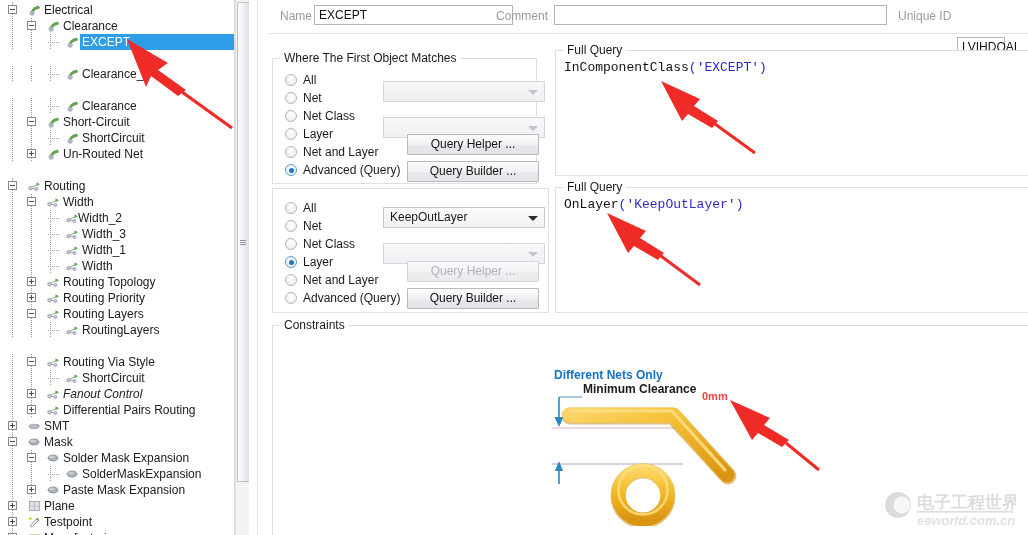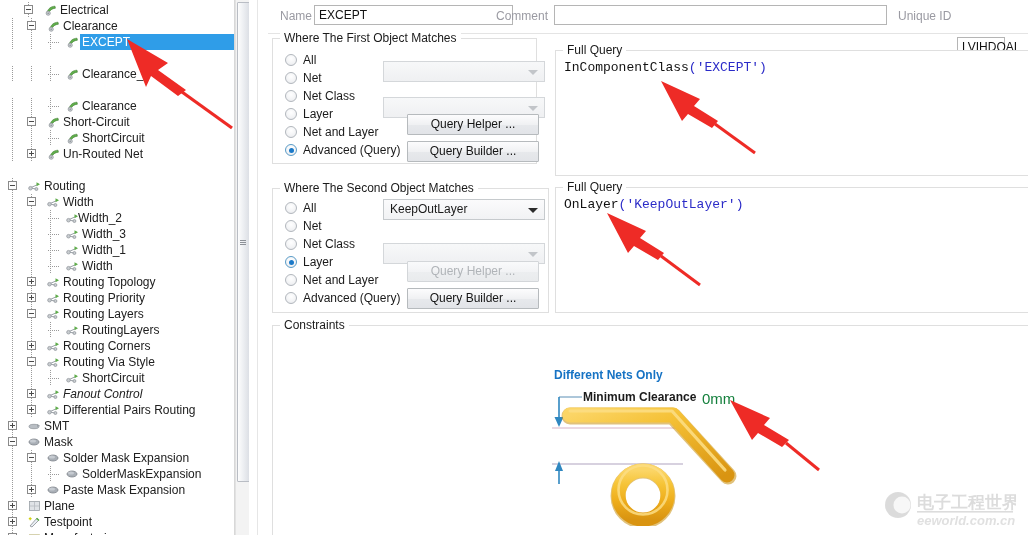--- a/index.html
+++ b/index.html
@@ -96,31 +96,31 @@
        font-size:12px;line-height:19px;text-align:center;color:#141414;border-radius:1px;}
   .btn.dis{color:#b0b4b8;border-color:#d3d6d9;
        background:linear-gradient(to bottom,#f9fafb,#f2f3f5 50%,#eceef0 51%,#e9ebed);}
   
   .qtext{position:absolute;font-family:"Liberation Mono","DejaVu Sans Mono",monospace;
          font-size:13px;color:#111111;white-space:pre;}
   .qstr{color:#2b2bc8;}
   
   .dnet{position:absolute;color:#1673c4;font-size:12px;font-weight:bold;white-space:nowrap;}
   .mclr{position:absolute;color:#1b1b1b;font-size:12px;font-weight:bold;white-space:nowrap;}
-  .mval{position:absolute;color:#15803d;font-size:15px;font-weight:normal;white-space:nowrap;}
+  .mval{position:absolute;color:#ef4444;font-size:11px;font-weight:bold;white-space:nowrap;}
   
   #overlay{position:absolute;left:0;top:0;width:1028px;height:535px;pointer-events:none;}
   
   #wm{position:absolute;left:884px;top:488px;width:132px;height:40px;opacity:.30;}
 </style>
 </head>
 <body>
 
 <div id="tree-panel">
-    <div class="tree-row" style="position: absolute; left: 16px; right: 0px; top: 2px;">
+    <div class="tree-row" style="position: absolute; left: 0px; right: 0px; top: 2px;">
       <div class="guide" style="left: 12px;"></div>
       <div class="exp" style="left: 8px;"></div>
       <span class="ico" style="left: 28px;">
         <svg xmlns="http://www.w3.org/2000/svg" width="13" height="12" viewBox="0 0 13 12">
           <path d="M3,8.5 C4.5,4 7,2.5 11,2.2 L11.4,4.2 C8,4.6 6,6 4.6,9.2 Z" fill="#5fae4a" stroke="#3e7c31" stroke-width=".6"></path>
           <circle cx="4.2" cy="9.2" r="2.1" fill="#c9cdd1" stroke="#8b9096" stroke-width=".7"></circle>
           <circle cx="4.2" cy="9.2" r=".8" fill="#8b9096"></circle>
         </svg>
       </span>
       <span class="tlabel" style="position: absolute; left: 43px; top: 0px;">Electrical</span>
@@ -367,35 +367,20 @@
       <span class="ico" style="left: 66px;">
         <svg xmlns="http://www.w3.org/2000/svg" width="13" height="12" viewBox="0 0 13 12">
           <line x1="2" y1="8" x2="11" y2="4" stroke="#9aa0a6" stroke-width="1"></line>
           <line x1="2" y1="8" x2="8" y2="9" stroke="#9aa0a6" stroke-width="1"></line>
           <circle cx="2.5" cy="8.2" r="1.8" fill="#c9cdd1" stroke="#8b9096" stroke-width=".7"></circle>
           <circle cx="8.4" cy="9" r="1.5" fill="#c9cdd1" stroke="#8b9096" stroke-width=".7"></circle>
           <path d="M8.5,2.2 L12,4.2 L8.5,6.2 Z" fill="#5fae4a"></path>
         </svg>
       </span>
       <span class="tlabel" style="position: absolute; left: 81px; top: 0px;">RoutingLayers</span>
-    </div>
-    <div class="tree-row" style="position: absolute; left: 0px; right: 0px; top: 338px;">
-      <div class="guide" style="left: 12px;"></div>
-      <div class="guide" style="left: 31px;"></div>
-      <div class="exp plus" style="left: 27px;"></div>
-      <span class="ico" style="left: 47px;">
-        <svg xmlns="http://www.w3.org/2000/svg" width="13" height="12" viewBox="0 0 13 12">
-          <line x1="2" y1="8" x2="11" y2="4" stroke="#9aa0a6" stroke-width="1"></line>
-          <line x1="2" y1="8" x2="8" y2="9" stroke="#9aa0a6" stroke-width="1"></line>
-          <circle cx="2.5" cy="8.2" r="1.8" fill="#c9cdd1" stroke="#8b9096" stroke-width=".7"></circle>
-          <circle cx="8.4" cy="9" r="1.5" fill="#c9cdd1" stroke="#8b9096" stroke-width=".7"></circle>
-          <path d="M8.5,2.2 L12,4.2 L8.5,6.2 Z" fill="#5fae4a"></path>
-        </svg>
-      </span>
-      <span class="tlabel" style="position: absolute; left: 62px; top: 0px;">Routing Corners</span>
     </div>
     <div class="tree-row" style="position: absolute; left: 0px; right: 0px; top: 354px;">
       <div class="guide" style="left: 12px;"></div>
       <div class="guide" style="left: 31px;"></div>
       <div class="exp" style="left: 27px;"></div>
       <span class="ico" style="left: 47px;">
         <svg xmlns="http://www.w3.org/2000/svg" width="13" height="12" viewBox="0 0 13 12">
           <line x1="2" y1="8" x2="11" y2="4" stroke="#9aa0a6" stroke-width="1"></line>
           <line x1="2" y1="8" x2="8" y2="9" stroke="#9aa0a6" stroke-width="1"></line>
           <circle cx="2.5" cy="8.2" r="1.8" fill="#c9cdd1" stroke="#8b9096" stroke-width=".7"></circle>
@@ -558,21 +543,21 @@
 
   <div id="topbar">
     <span class="lbl-dim" style="position:absolute;left:12px;top:9px;">Name</span>
     <div class="fld" style="position:absolute;left:46px;top:5px;width:199px;">EXCEPT</div>
     <span class="lbl-dim" style="position:absolute;left:228px;top:9px;">Comment</span>
     <div class="fld" style="position:absolute;left:286px;top:5px;width:333px;"></div>
     <span class="lbl-dim" style="position:absolute;left:630px;top:9px;">Unique ID</span>
     <div class="fld" style="position:absolute;left:689px;top:5px;width:48px;margin-top:32px;">LVIHDQAI</div>
   </div>
 
-  <div class="gbox" style="left:4px;top:38px;width:265px;height:126px;">
+  <div class="gbox" style="left:4px;top:58px;width:265px;height:126px;">
     <span class="gtitle">Where The First Object Matches</span>
 
     <div class="radio" style="left:12px;top:14px;">
       <span class="rdot"></span><span>All</span>
     </div>
     <div class="radio" style="left:12px;top:32px;">
       <span class="rdot"></span><span>Net</span>
     </div>
     <div class="radio" style="left:12px;top:50px;">
       <span class="rdot"></span><span>Net Class</span>
@@ -599,42 +584,41 @@
     <div class="btn" style="left:134px;top:75px;width:132px;">Query Helper ...</div>
     <div class="btn" style="left:134px;top:102px;width:132px;">Query Builder ...</div>
   </div>
 
   <div class="gbox" style="left:287px;top:50px;width:745px;height:126px;">
     <span class="gtitle">Full Query</span>
     <div class="qtext" style="left:8px;top:9px;"><span>InComponentClass</span><span class="qstr">('EXCEPT')</span></div>
   </div>
 
   <div class="gbox" style="left:4px;top:188px;width:277px;height:125px;">
-    <span class="gtitle">Where The Second Object Matches</span>
 
     <div class="radio" style="left:12px;top:12px;">
       <span class="rdot"></span><span>All</span>
     </div>
     <div class="radio" style="left:12px;top:30px;">
       <span class="rdot"></span><span>Net</span>
     </div>
     <div class="radio" style="left:12px;top:48px;">
       <span class="rdot"></span><span>Net Class</span>
     </div>
     <div class="radio on" style="left:12px;top:66px;">
       <span class="rdot"></span><span>Layer</span>
     </div>
     <div class="radio" style="left:12px;top:84px;">
       <span class="rdot"></span><span>Net and Layer</span>
     </div>
     <div class="radio" style="left:12px;top:102px;">
       <span class="rdot"></span><span>Advanced (Query)</span>
     </div>
 
-    <div class="combo" style="left:110px;top:10px;width:162px;">
+    <div class="combo" style="left:110px;top:18px;width:162px;">
       <span>KeepOutLayer</span>
       <i class="arrow"></i>
     </div>
     <div class="combo dis" style="left:110px;top:54px;width:162px;">
       <span></span>
       <i class="arrow"></i>
     </div>
 
     <div class="btn dis" style="left:134px;top:72px;width:132px;">Query Helper ...</div>
     <div class="btn" style="left:134px;top:99px;width:132px;">Query Builder ...</div>
@@ -642,21 +626,21 @@
 
   <div class="gbox" style="left:287px;top:187px;width:745px;height:126px;">
     <span class="gtitle">Full Query</span>
     <div class="qtext" style="left:8px;top:9px;"><span>OnLayer</span><span class="qstr">('KeepOutLayer')</span></div>
   </div>
 
   <div class="gbox" style="left:4px;top:325px;width:1028px;height:215px;border-bottom:none;border-right:none;">
     <span class="gtitle">Constraints</span>
 
     <span class="dnet" style="left:281px;top:42px;">Different Nets Only</span>
-    <span class="mclr" style="left:310px;top:64px;">Minimum Clearance</span>
+    <span class="mclr" style="left:310px;top:56px;">Minimum Clearance</span>
     <span class="mval" style="left:429px;top:64px;">0mm</span>
 
     <svg style="position:absolute;left:265px;top:50px;" width="250" height="150" viewBox="0 0 250 150">
       <defs>
         <linearGradient id="gold" x1="0" y1="0" x2="0" y2="1">
           <stop offset="0%" stop-color="#fbd566"></stop>
           <stop offset="28%" stop-color="#f6c437"></stop>
           <stop offset="62%" stop-color="#eead1c"></stop>
           <stop offset="100%" stop-color="#d99411"></stop>
         </linearGradient>

